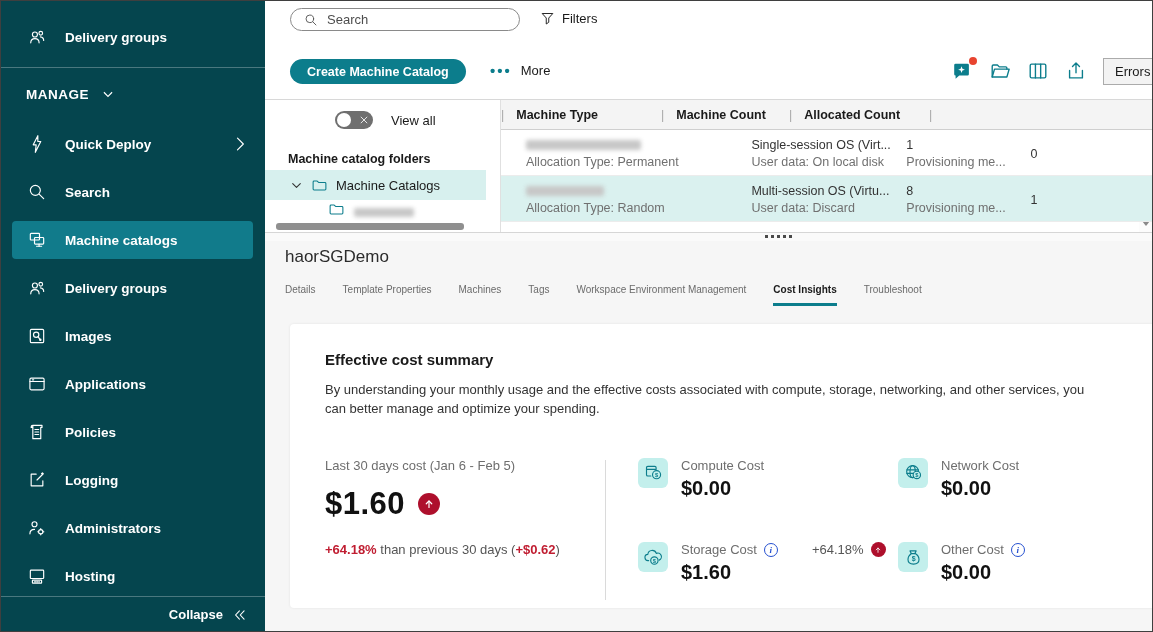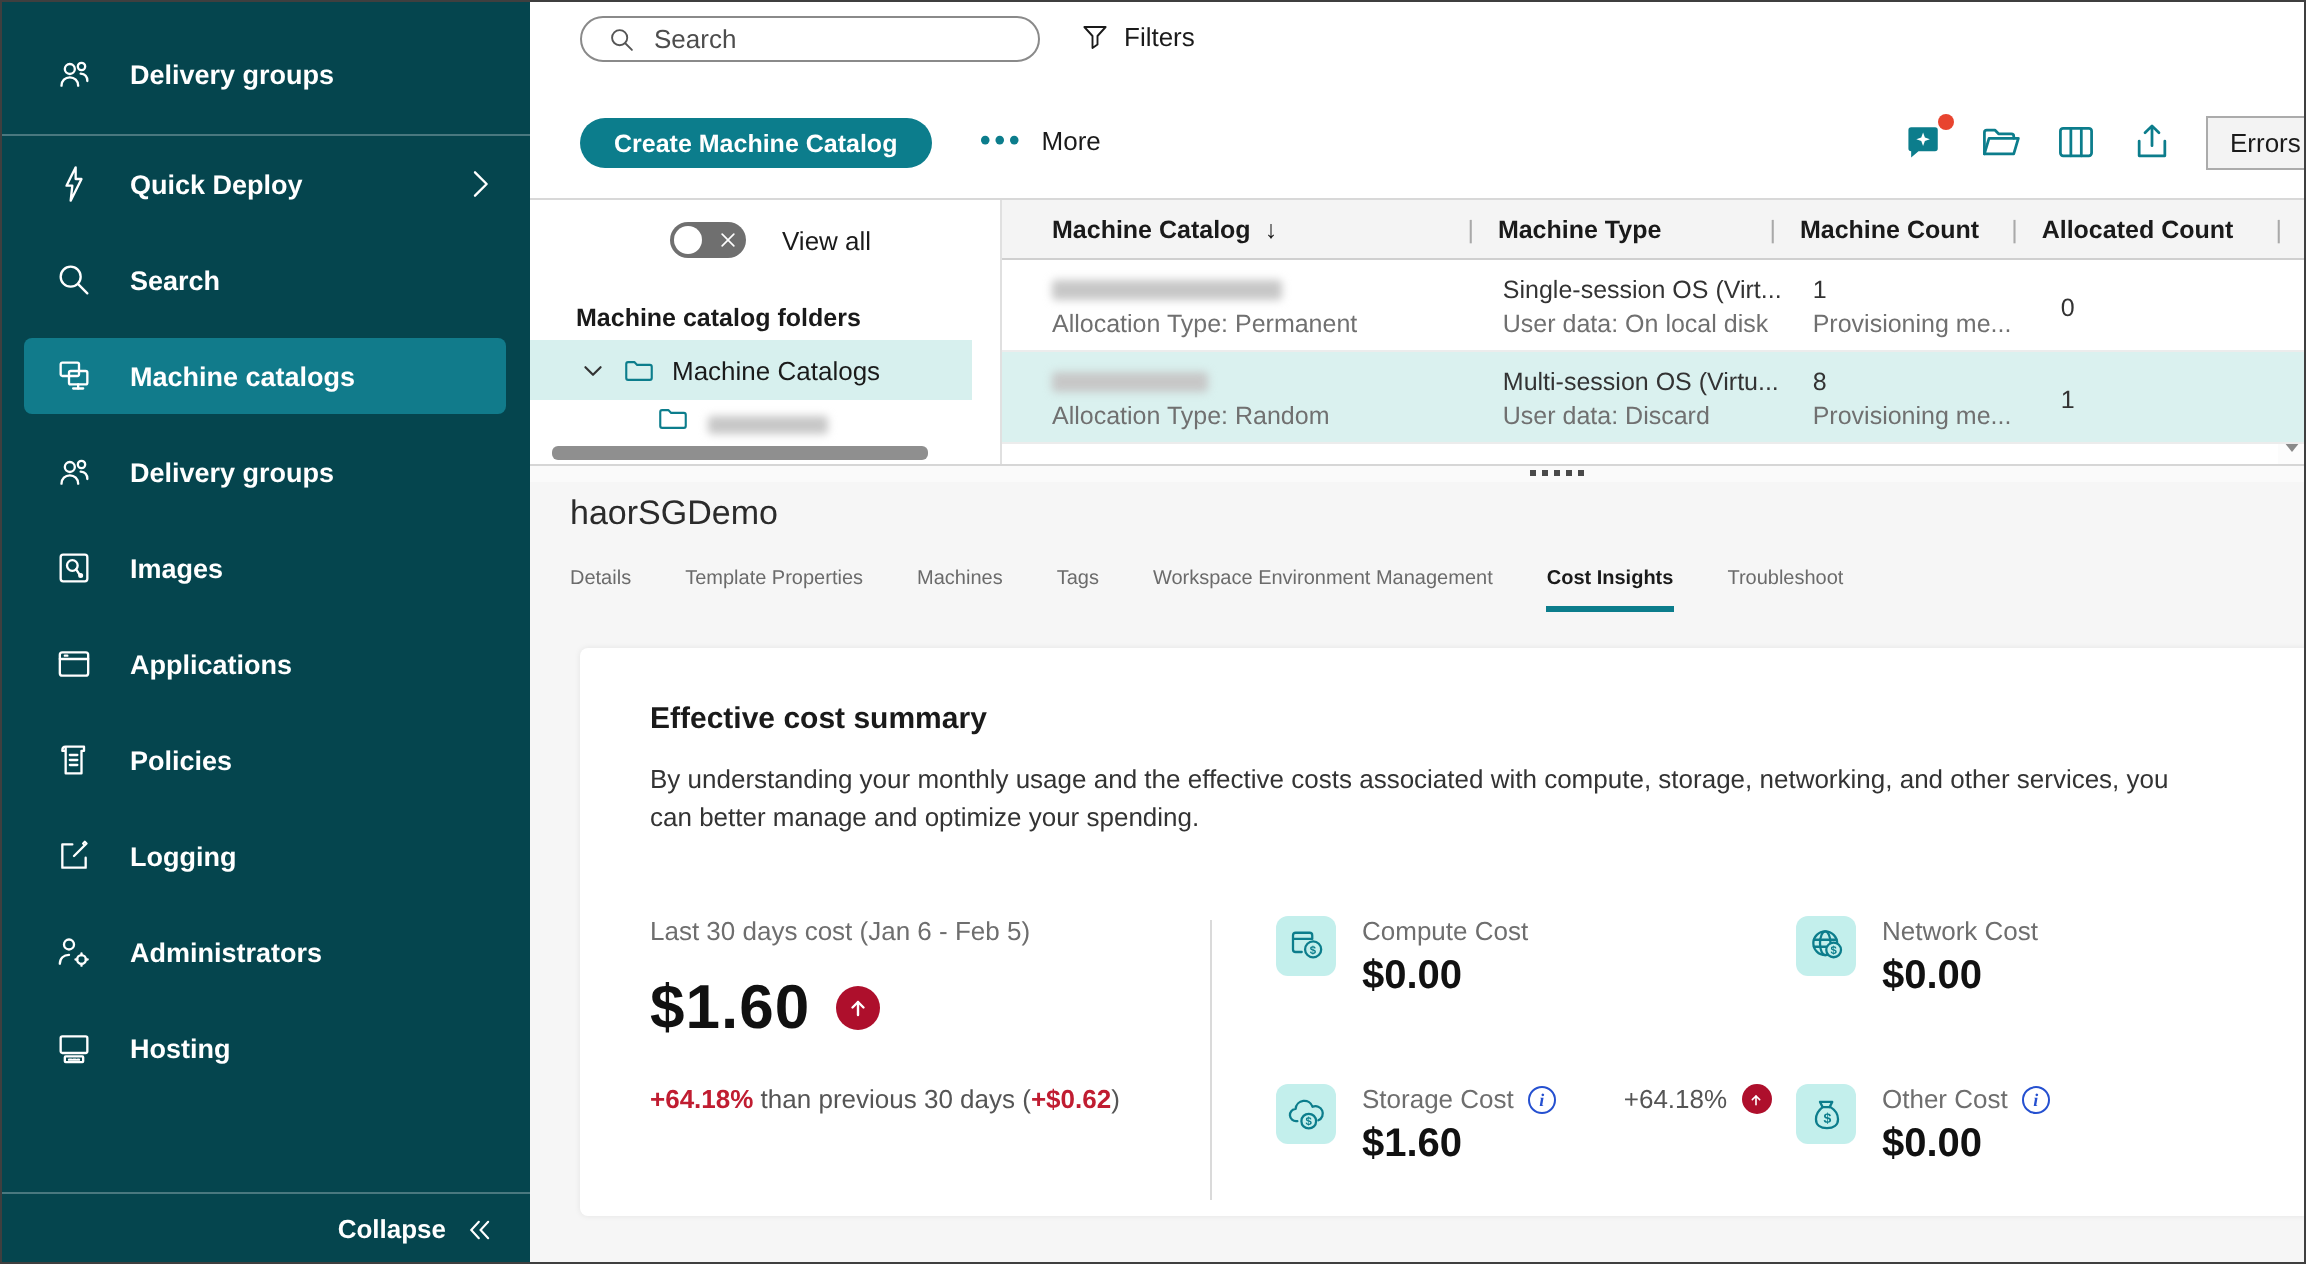--- a/index.html
+++ b/index.html
@@ -132,20 +132,26 @@
       <svg viewBox="0 0 24 24">
           <circle cx="9.5" cy="9" r="3"></circle>
           <path d="M4.5 19c0-3 2.2-5 5-5s5 2 5 5"></path>
           <circle cx="16.5" cy="7.5" r="2.2"></circle>
           <path d="M16 11.8c2.6.2 4 2 4 4.4"></path>
         </svg>
     </span>
     <span>Delivery groups</span>
   </div>
   <div class="side-div"></div>
+  <div class="manage-row">
+    <span>MANAGE</span>
+    <svg viewBox="0 0 24 24">
+        <polyline points="5 9 12 16 19 9"></polyline>
+      </svg>
+  </div>
 
   <div class="side-item">
     <span class="icn">
       <svg viewBox="0 0 24 24">
           <path d="M13 2 7.5 13H11l-1 9 6.5-13H13z"></path>
         </svg>
     </span>
     <span>Quick Deploy</span>
     <span class="icn spacer-chev">
       <svg viewBox="0 0 24 24">
@@ -352,24 +358,20 @@
 
     <div class="vstrip">
       <span class="arrow up"></span>
       <span class="thumb"></span>
       <span class="dots-v"></span>
       <span class="arrow down"></span>
     </div>
 
     <div class="table">
       <div class="thead">
-        <div class="th c1">
-          <span>Machine Catalog</span>
-          <span class="sortarrow">↓</span>
-        </div>
         <div class="th c2">
             <span class="sep">|</span>
             <span>Machine Type</span>
           </div>
         <div class="th c3">
             <span class="sep">|</span>
             <span>Machine Count</span>
           </div>
         <div class="th c4">
             <span class="sep">|</span>

